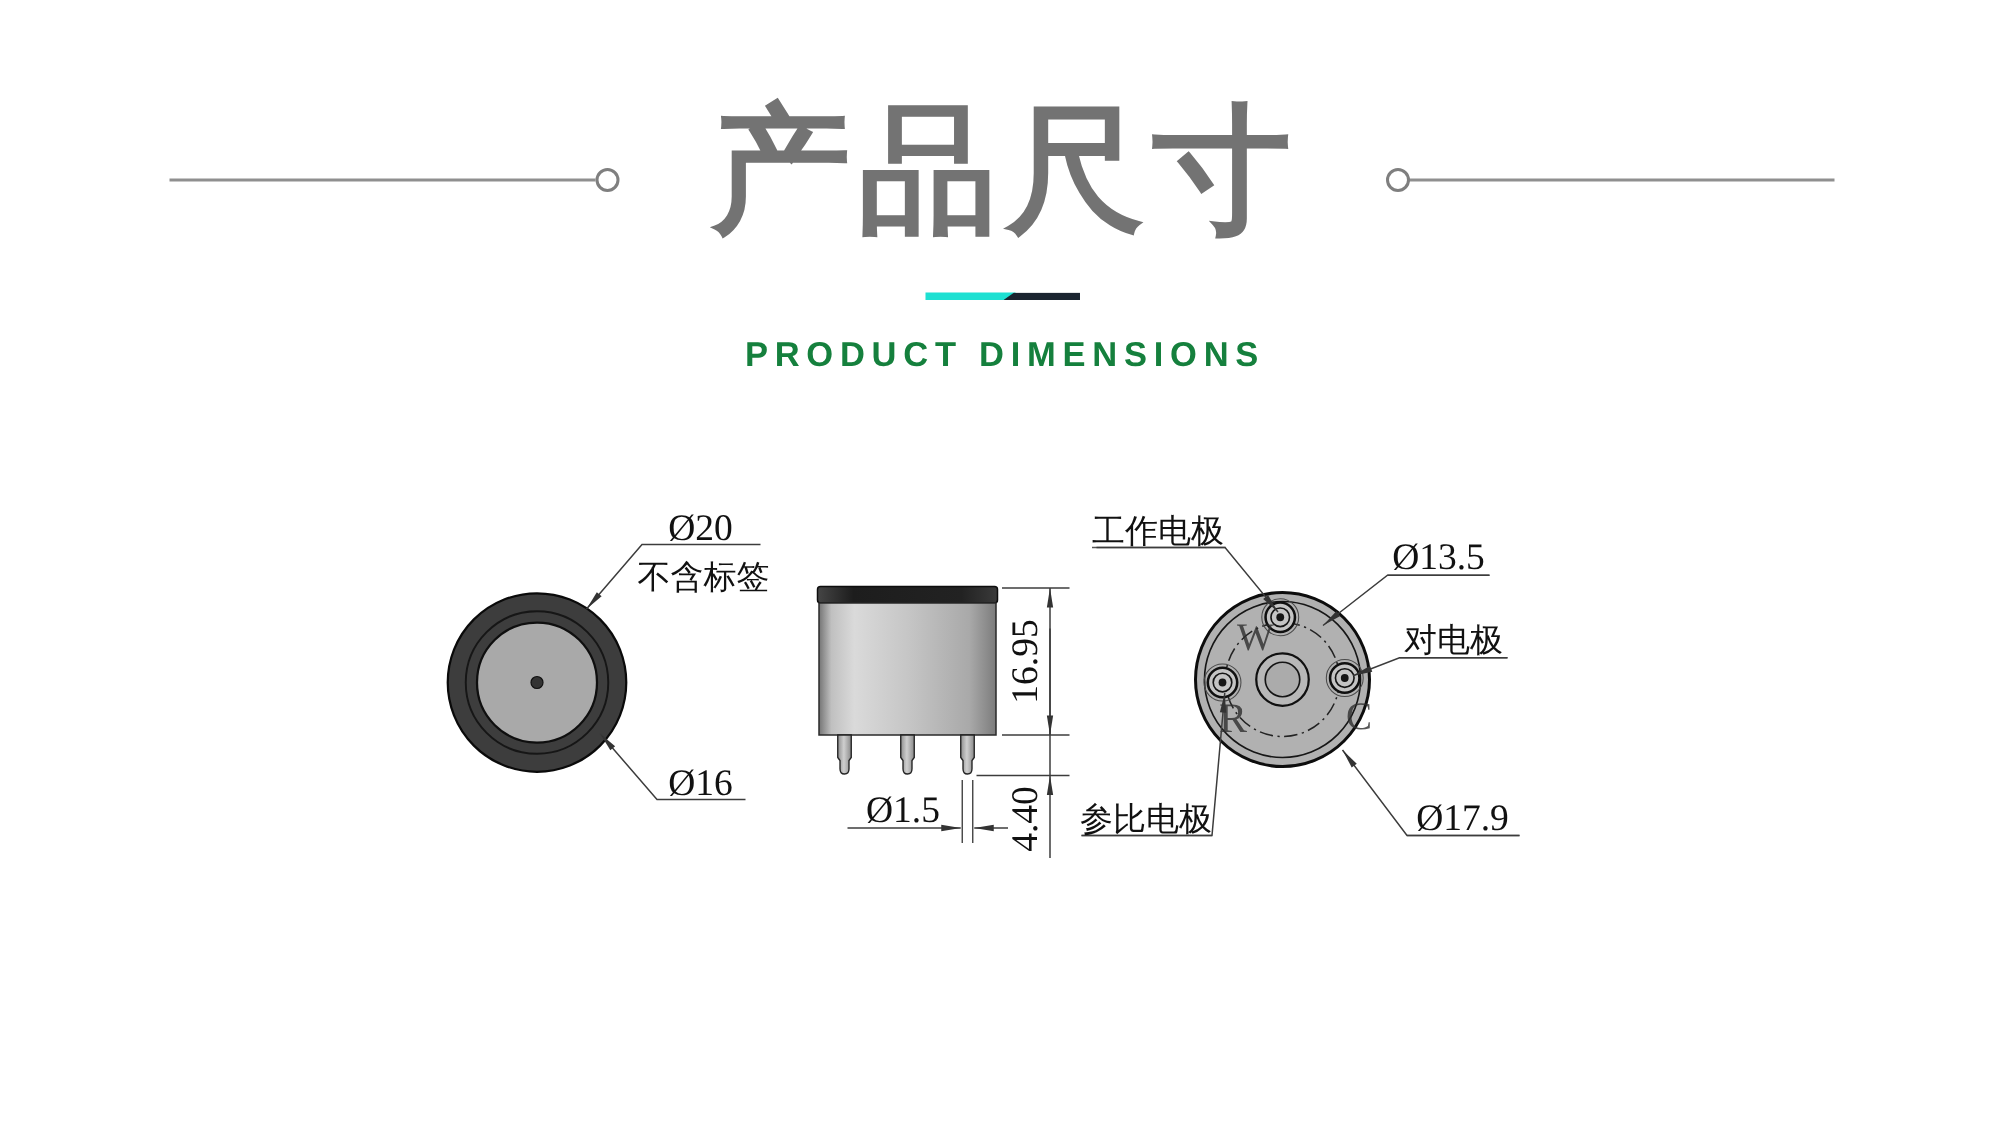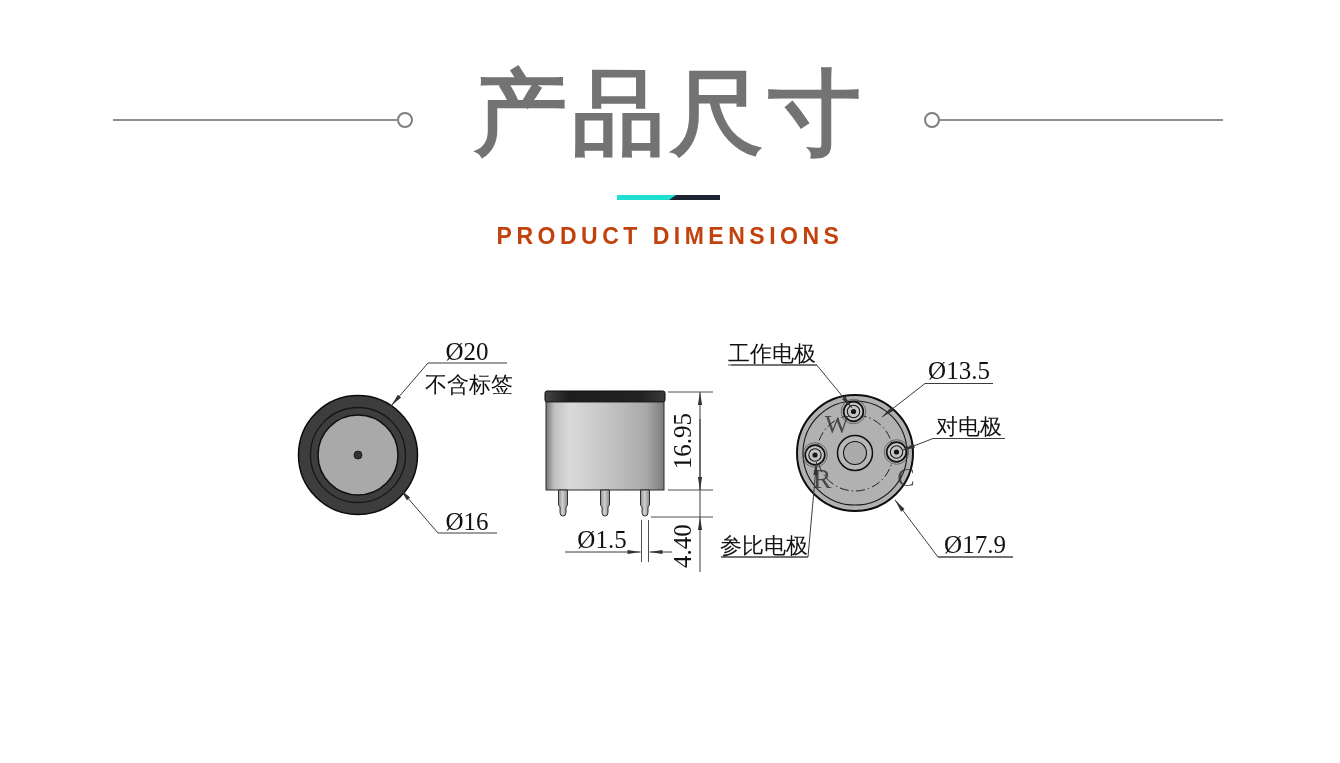--- a/index.html
+++ b/index.html
@@ -14,21 +14,21 @@
   .deco-circle.left{left:397px;}
   .deco-circle.right{left:924px;}
   .title-cn{position:absolute;top:60px;left:0;width:100%;text-align:center;
             font-size:93px;font-weight:900;color:#737373;letter-spacing:5px;
             font-family:"Liberation Sans",sans-serif;line-height:1.15;}
   .accent-bar{position:absolute;top:195px;left:617px;width:103px;height:5px;}
   .accent-bar .teal{position:absolute;left:0;top:0;width:60px;height:5px;background:#1ee0d2;}
   .accent-bar .dark{position:absolute;left:52px;top:0;width:51px;height:5px;background:#1b2430;
                     clip-path:polygon(14% 0,100% 0,100% 100%,0 100%);}
   .subtitle-en{position:absolute;top:223px;left:0;width:100%;text-align:center;
-               font-size:23px;font-weight:bold;color:#c2410c;letter-spacing:4.5px;}
+               font-size:23px;font-weight:bold;color:#15803d;letter-spacing:4.5px;}
   
   .diagram{position:absolute;left:280px;top:320px;width:760px;height:290px;}
   .dimtxt{font-family:"Liberation Serif","DejaVu Serif",serif;font-size:25px;fill:#111;}
   .cjk{font-family:"Liberation Serif","DejaVu Serif",serif;font-size:22px;fill:#111;}
   .engrave{font-family:"Liberation Serif","DejaVu Serif",serif;fill:#2e2e2e;opacity:.8;}
   .lead{stroke:#3c3c3c;stroke-width:1;fill:none;}
   .ext{stroke:#3c3c3c;stroke-width:0.9;fill:none;}
   
   .note{position:absolute;left:345px;top:631px;font-size:21px;color:#141414;
         font-family:"Liberation Serif","DejaVu Serif",serif;letter-spacing:0.5px;}

